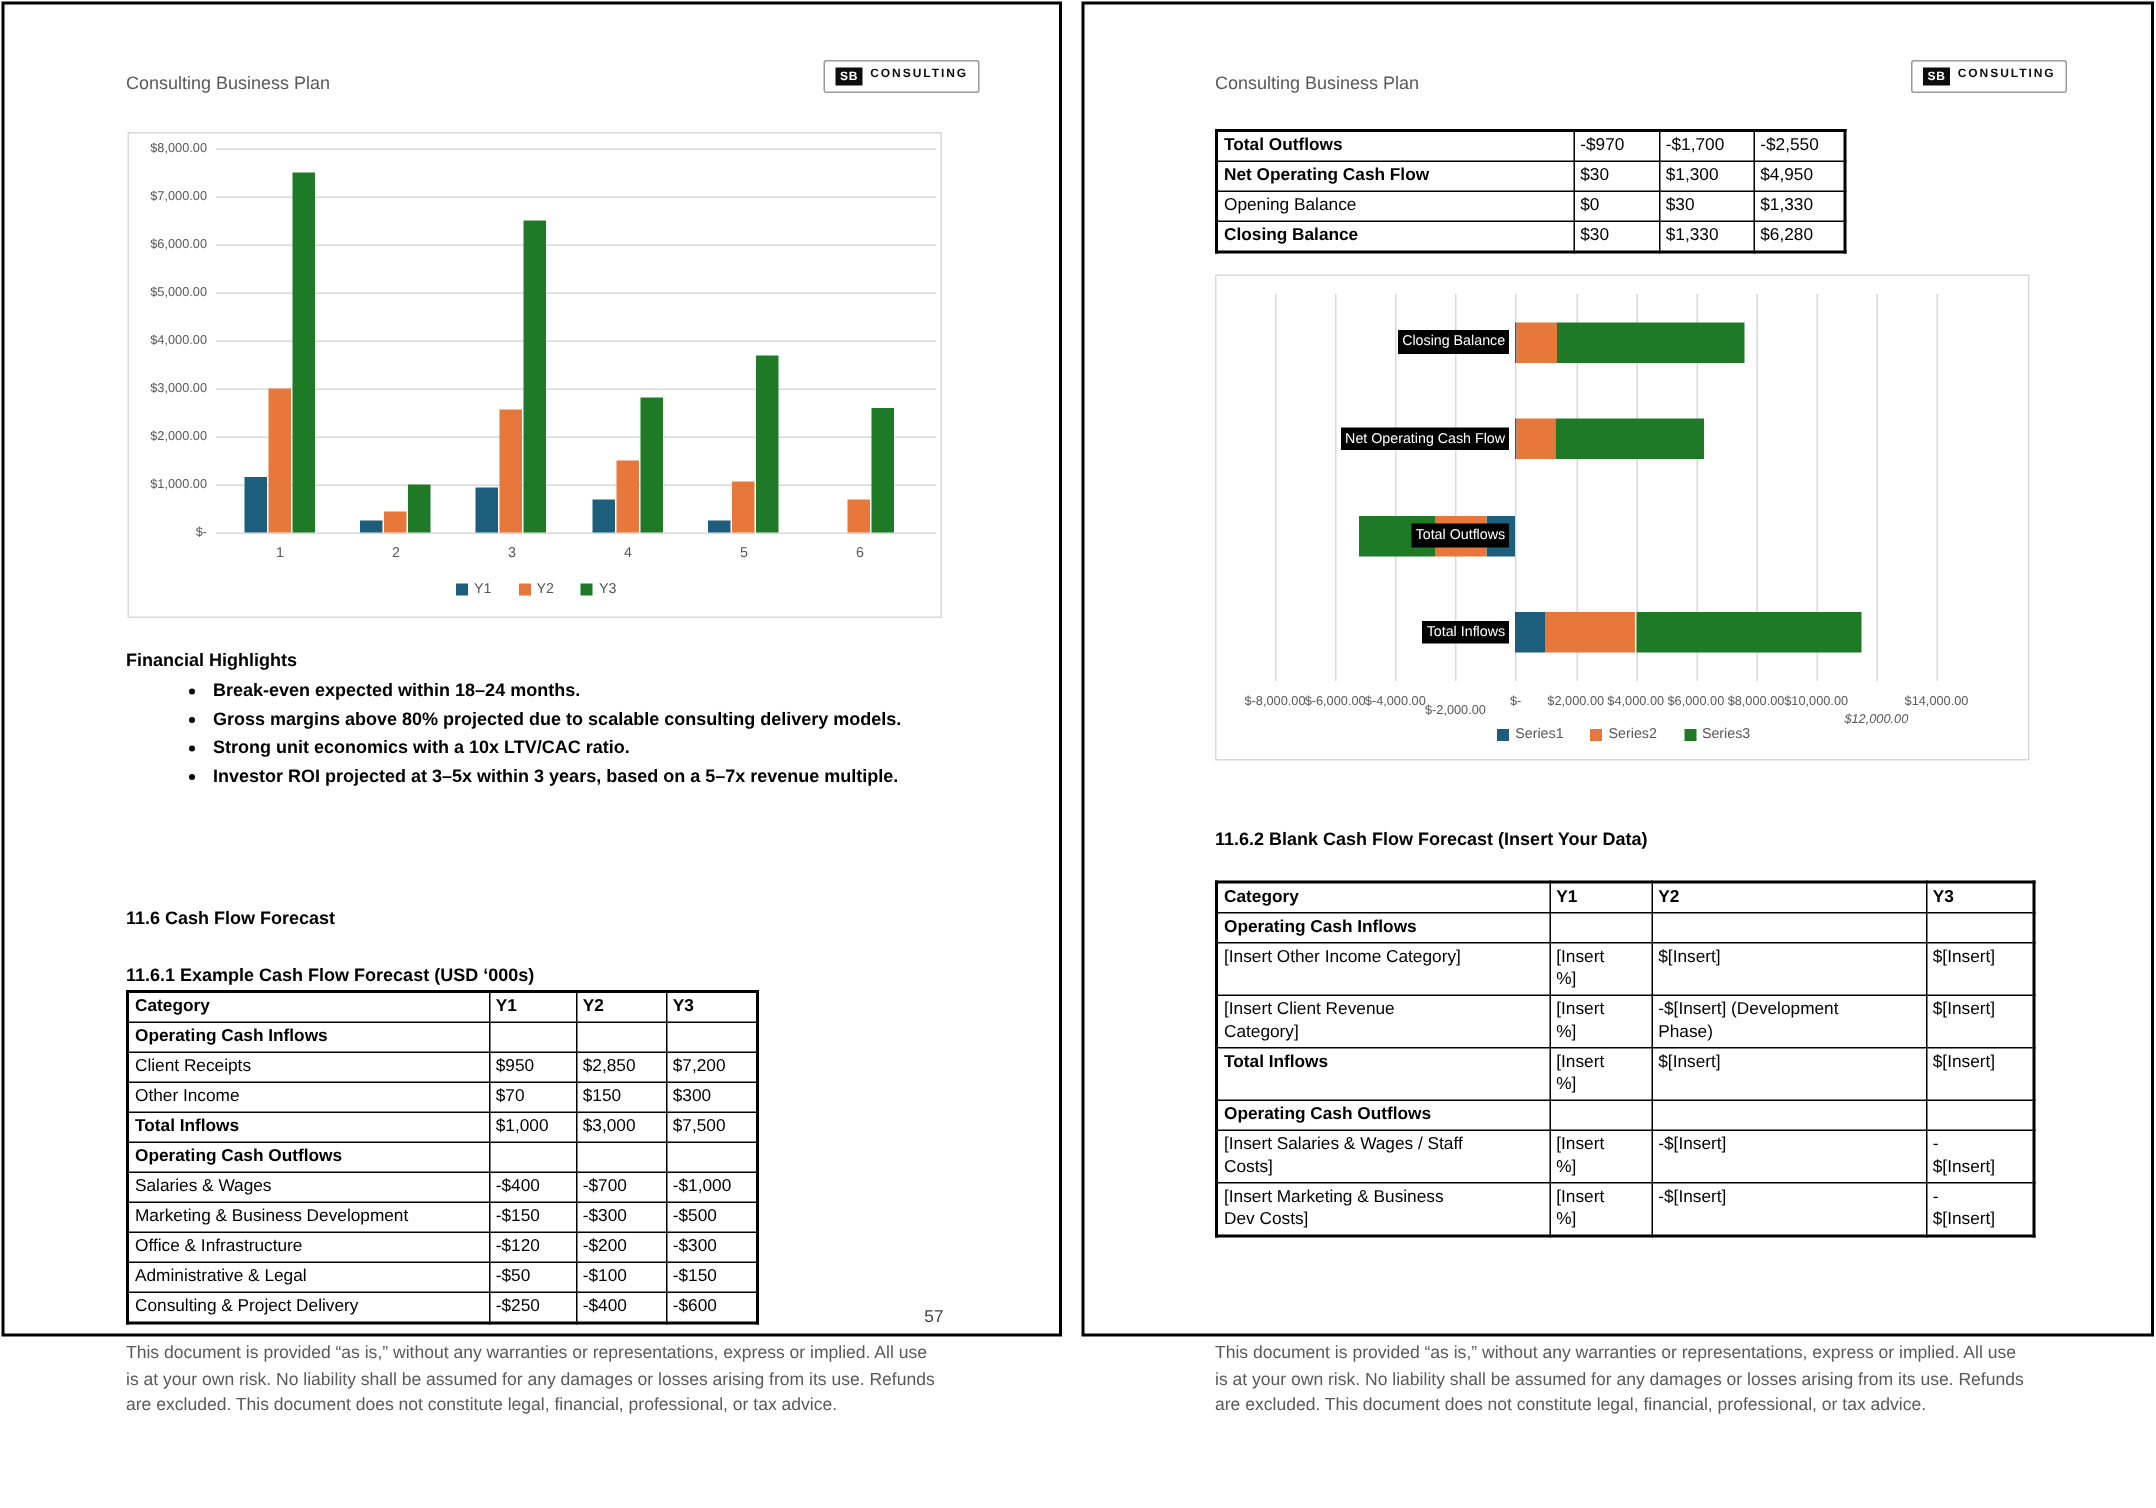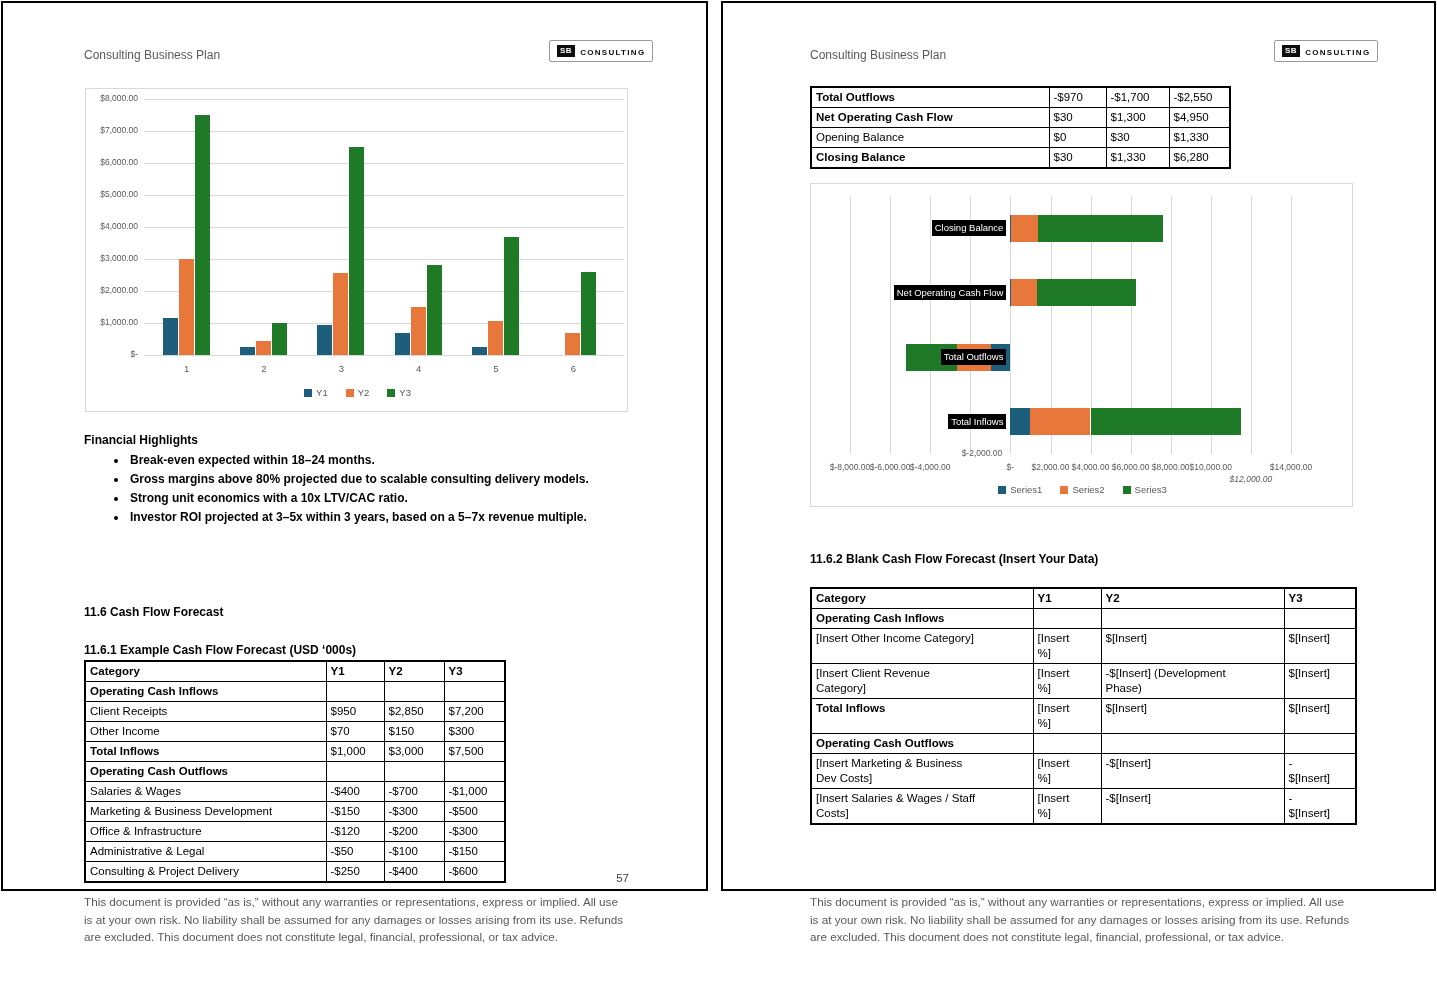--- a/index.html
+++ b/index.html
@@ -3,37 +3,37 @@
 <meta charset="utf-8">
 <title>Consulting Business Plan</title>
 <style>
   *{margin:0;padding:0;box-sizing:border-box}
   body{font-family:"Liberation Sans",sans-serif;background:#ffffff}
   #canvas{position:relative;width:1437px;height:1005px;background:#fff;overflow:hidden}
   .page{position:absolute;top:1px;height:890px;background:#fff;border:2px solid #000}
   #page-57{left:1px;width:707px}
   #page-58{left:721px;width:715px}
   .header-title{position:absolute;font-size:12px;color:#595959}
-  .logo{position:absolute;display:flex;align-items:flex-end;gap:5px;border:1px solid #9a9a9a;background:#fff;padding:4px 7px;border-radius:2px}
+  .logo{position:absolute;display:flex;align-items:flex-start;gap:5px;border:1px solid #9a9a9a;background:#fff;padding:4px 7px;border-radius:2px}
   .logo-sb{background:#0d0d0d;color:#fff;font-size:8px;font-weight:bold;padding:2px 3px;letter-spacing:.5px;line-height:1}
   .logo-text{font-size:8px;font-weight:bold;letter-spacing:1.3px;color:#0d0d0d;line-height:1}
   .chart-box{position:absolute;width:543px;height:324px;border:1px solid #d9d9d9;background:#fff}
   .c-gridline-h{position:absolute;height:1px;background:#d9d9d9}
   .c-gridline-v{position:absolute;width:1px;background:#d9d9d9}
   .c-ytick{position:absolute;left:0;width:52px;text-align:right;font-size:8.5px;color:#595959}
   .c-xtick{position:absolute;font-size:8.5px;color:#595959;white-space:nowrap;text-align:center;width:64px}
   .c-xcat{position:absolute;font-size:9.5px;color:#595959;text-align:center}
   .c-bar,.c-hbar{position:absolute}
   .c-cat-label{position:absolute;background:#000;color:#fff;font-size:9.5px;padding:2px 3px;white-space:nowrap;line-height:1.2}
   .c-legend{position:absolute;display:flex;justify-content:center;gap:18px;font-size:9.5px;color:#595959;align-items:center}
   .c-legend-item{display:flex;align-items:center}
   .c-legend-swatch{display:inline-block;width:8px;height:8px;margin-right:4px}
   .heading{position:absolute;font-weight:bold;font-size:12px;color:#000}
   .bullets{position:absolute;font-weight:bold;font-size:12px;line-height:19px;color:#000}
-  .bullets li{margin-left:44px;padding-left:2px}
+  .bullets li{margin-left:56px;padding-left:2px}
   .doc-table{position:absolute;border-collapse:collapse;border:2px solid #000;font-size:11.5px;table-layout:fixed;background:#fff}
   .doc-table td{border:1px solid #000;padding:2px 4px;vertical-align:top;white-space:pre-line;line-height:15px;overflow:hidden}
   .doc-table .bold-cell{font-weight:bold}
   .page-num{position:absolute;text-align:right;font-size:11.5px;color:#404040}
   .footer{position:absolute;font-size:11.7px;color:#595959;line-height:17.6px}
 </style>
 </head>
 <body>
 
 <div id="canvas">
@@ -238,21 +238,21 @@
       </table>
 
     <div class="chart-box" id="chart2" style="left:87px;top:180px">
         <div class="c-gridline-v" style="left: 39px; top: 12px; height: 258px; background: rgb(217, 217, 217);"></div>
         <div class="c-xtick" style="left: 7px; top: 278px;">$-8,000.00</div>
         <div class="c-gridline-v" style="left: 79.1px; top: 12px; height: 258px; background: rgb(217, 217, 217);"></div>
         <div class="c-xtick" style="left: 47.1px; top: 278px;">$-6,000.00</div>
         <div class="c-gridline-v" style="left: 119.2px; top: 12px; height: 258px; background: rgb(217, 217, 217);"></div>
         <div class="c-xtick" style="left: 87.2px; top: 278px;">$-4,000.00</div>
         <div class="c-gridline-v" style="left: 159.3px; top: 12px; height: 258px; background: rgb(217, 217, 217);"></div>
-        <div class="c-xtick" style="left: 127.3px; top: 264px; text-align: right;">$-2,000.00</div>
+        <div class="c-xtick" style="left: 127.3px; top: 284px;">$-2,000.00</div>
         <div class="c-gridline-v" style="left: 199.4px; top: 12px; height: 258px; background: rgb(217, 217, 217);"></div>
         <div class="c-xtick" style="left: 167.4px; top: 278px;">$-</div>
         <div class="c-gridline-v" style="left: 239.5px; top: 12px; height: 258px; background: rgb(217, 217, 217);"></div>
         <div class="c-xtick" style="left: 207.5px; top: 278px;">$2,000.00</div>
         <div class="c-gridline-v" style="left: 279.5px; top: 12px; height: 258px; background: rgb(217, 217, 217);"></div>
         <div class="c-xtick" style="left: 247.5px; top: 278px;">$4,000.00</div>
         <div class="c-gridline-v" style="left: 319.6px; top: 12px; height: 258px; background: rgb(217, 217, 217);"></div>
         <div class="c-xtick" style="left: 287.6px; top: 278px;">$6,000.00</div>
         <div class="c-gridline-v" style="left: 359.7px; top: 12px; height: 258px; background: rgb(217, 217, 217);"></div>
         <div class="c-xtick" style="left: 327.7px; top: 278px;">$8,000.00</div>
@@ -339,31 +339,31 @@
             <td>$[Insert]</td>
             <td>$[Insert]</td>
           </tr>
           <tr>
             <td class="bold-cell">Operating Cash Outflows</td>
             <td></td>
             <td></td>
             <td></td>
           </tr>
           <tr>
-            <td>[Insert Marketing &amp; Business
-Dev Costs]</td>
+            <td>[Insert Salaries &amp; Wages / Staff
+Costs]</td>
             <td>[Insert
 %]</td>
             <td>-$[Insert]</td>
             <td>-
 $[Insert]</td>
           </tr>
           <tr>
-            <td>[Insert Salaries &amp; Wages / Staff
-Costs]</td>
+            <td>[Insert Marketing &amp; Business
+Dev Costs]</td>
             <td>[Insert
 %]</td>
             <td>-$[Insert]</td>
             <td>-
 $[Insert]</td>
           </tr>
         </tbody>
       </table>
 
     <div class="footer" style="left:87px;top:890px;width:540px">This document is provided “as is,” without any warranties or representations, express or implied. All use is at your own risk. No liability shall be assumed for any damages or losses arising from its use. Refunds are excluded. This document does not constitute legal, financial, professional, or tax advice.</div>

